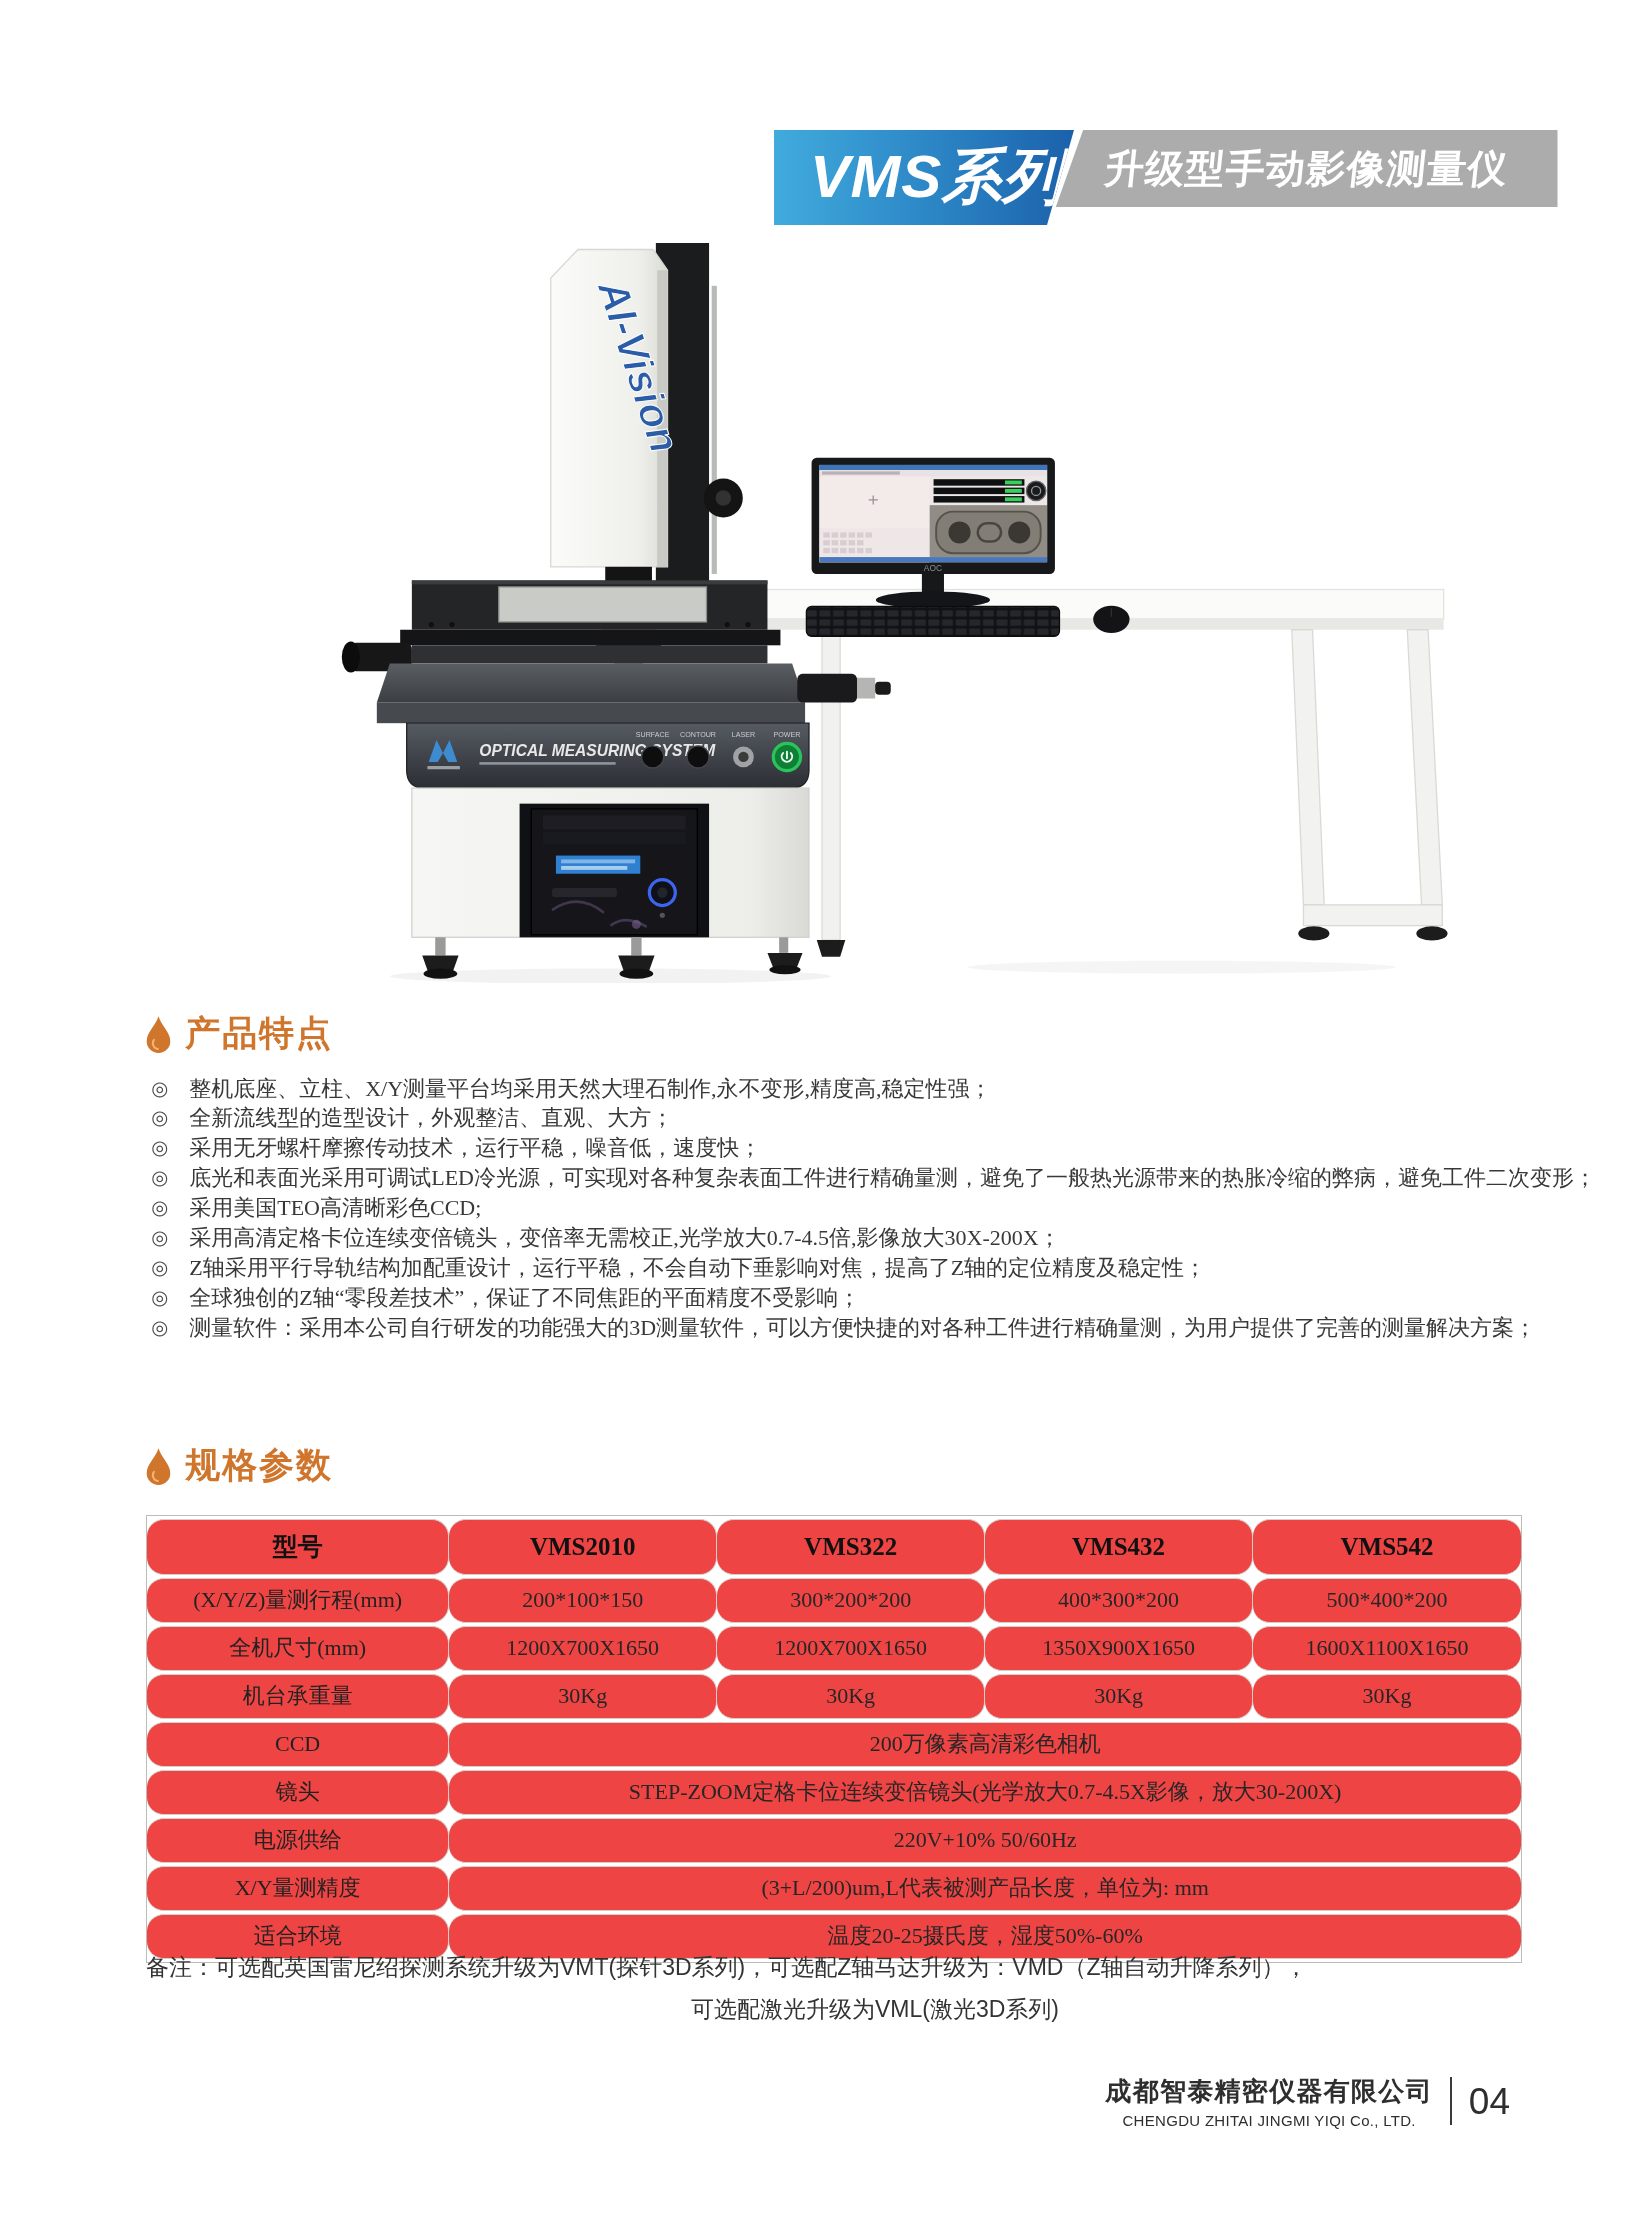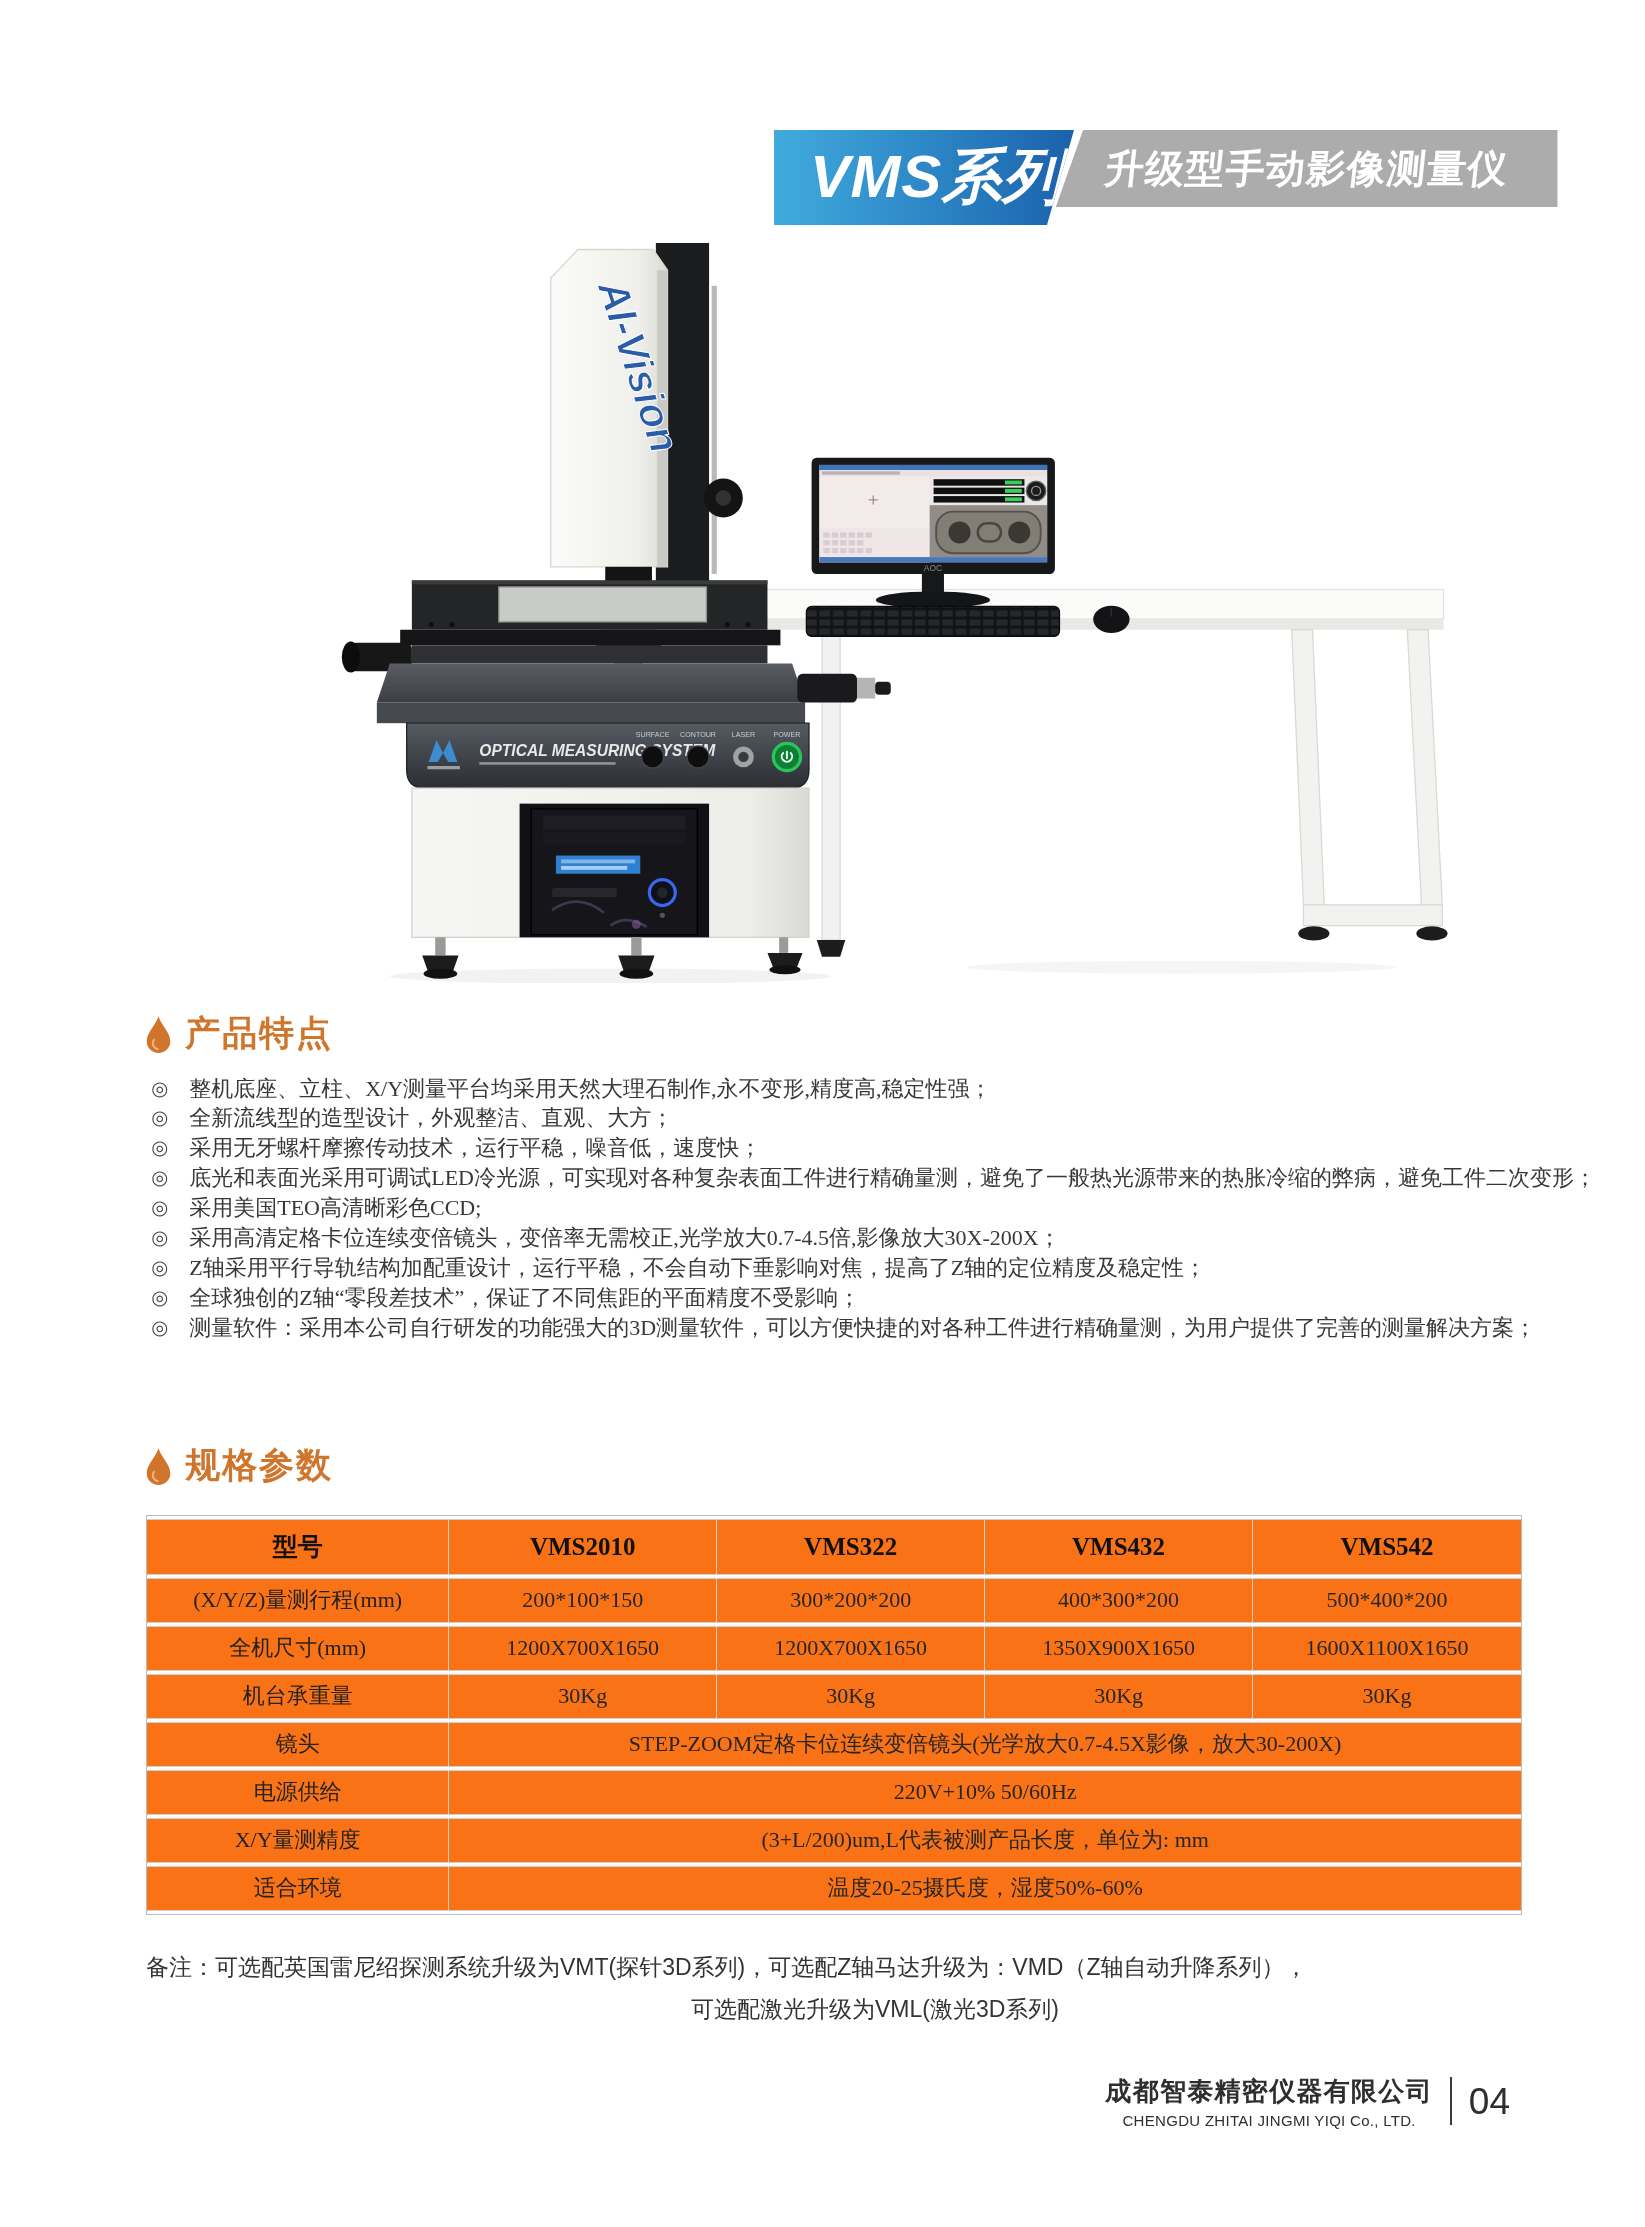--- a/index.html
+++ b/index.html
@@ -43,24 +43,24 @@
   .sec-title{font-size:35px;font-weight:bold;color:#CF762C;letter-spacing:1.9px;}
   
   ul.flist{list-style:none;margin:19.5px 0 0 0;padding:0;}
   ul.flist li{display:flex;align-items:flex-start;margin-bottom:6.5px;}
   ul.flist .bullet{width:38px;flex:0 0 auto;font-size:19.5px;color:#4a4a4a;line-height:23.4px;padding-left:5.2px;}
   ul.flist .ftext{font-size:22px;color:#383838;line-height:23.4px;white-space:nowrap;letter-spacing:0px;}
   
   .tblwrap{margin-top:26px;border:1.3px solid #BDBCB8;background:#ffffff;}
   table.spec{width:100%;border-collapse:separate;border-spacing:0 3.2px;}
   table.spec th,table.spec td{
-    background:#f97316;
+    background:#ef4444;
     border-top:0.6px solid #D2D1CC;border-bottom:0.6px solid #D2D1CC;
     text-align:center;vertical-align:middle;
-    font-size:22px;color:#262626;padding:6.5px 5.2px;
+    font-size:22px;color:#262626;padding:6.5px 5.2px;border-radius:17px;
   }
   table.spec thead th{font-size:25px;font-weight:bold;color:#111;padding:10.4px 5.2px;}
   table.spec th:not(:last-child),table.spec td:not(:last-child){border-right:0.6px solid #D2D1CC;}
   table.spec .col-label{width:22%;}
   table.spec .colv{width:19.5%;}
   table.spec td.rowlabel{font-size:22px;color:#222;}
   
   .notes{position:absolute;left:146px;top:1952px;width:1389px;font-size:23px;color:#333;}
   .notes .l2{margin-top:11px;margin-left:69px;text-align:center;}
   
@@ -361,20 +361,24 @@
               <td>1600X1100X1650</td>
             </tr>
             <tr>
               <td class="rowlabel">机台承重量</td>
               <td>30Kg</td>
               <td>30Kg</td>
               <td>30Kg</td>
               <td>30Kg</td>
             </tr>
             <tr>
+              <td class="rowlabel">CCD</td>
+              <td colspan="4">200万像素高清彩色相机</td>
+            </tr>
+            <tr>
               <td class="rowlabel">镜头</td>
               <td colspan="4">STEP-ZOOM定格卡位连续变倍镜头(光学放大0.7-4.5X影像，放大30-200X)</td>
             </tr>
             <tr>
               <td class="rowlabel">电源供给</td>
               <td colspan="4">220V+10% 50/60Hz</td>
             </tr>
             <tr>
               <td class="rowlabel">X/Y量测精度</td>
               <td colspan="4">(3+L/200)um,L代表被测产品长度，单位为: mm</td>

